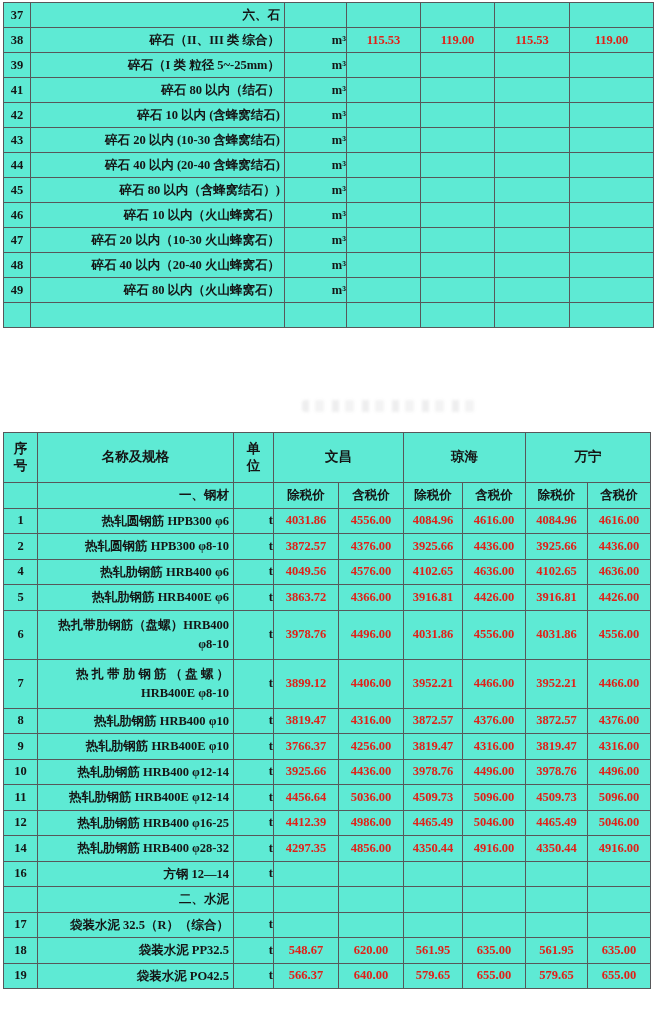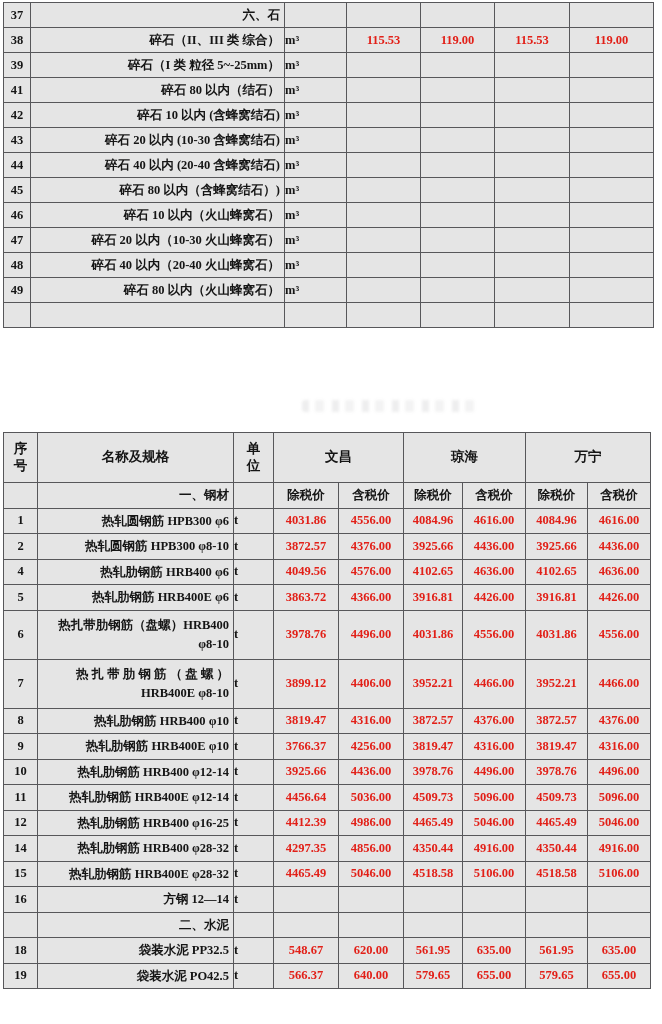--- a/index.html
+++ b/index.html
@@ -2,37 +2,37 @@
 <html><head>
 <meta charset="utf-8">
 <style>
   html,body{margin:0;padding:0;}
   body{
     width:662px;height:1024px;overflow:hidden;background:#ffffff;position:relative;
     font-family:"Liberation Serif","DejaVu Serif",serif;
     color:#151515;
     -webkit-font-smoothing:antialiased;
   }
-  table{border-collapse:collapse;table-layout:fixed;position:absolute;background:#e5e5e5;}
+  table{border-collapse:collapse;table-layout:fixed;position:absolute;background:#5eead4;}
   td,th{border:1.5px solid #57575a;overflow:hidden;padding:0;font-weight:bold;vertical-align:middle;}
 
   
   #tbl1{left:3px;top:2px;width:650px;}
   #tbl1 td{height:24px;font-size:12.5px;}
 
   
   #tbl2{left:3px;top:432px;width:647px;}
   #tbl2 th{font-size:13.5px;line-height:1.25;}
   #tbl2 tr.hdr{height:50px;}
   #tbl2 td{height:24.5px;font-size:12.5px;}
 
   .pre{white-space:pre-line;}
   .c-no{text-align:center;font-size:12px;}
   .c-name{text-align:right;padding:0 4px 0 8px;line-height:1.45;}
-  .c-unit{text-align:left;font-size:12px;}
+  .c-unit{text-align:right;font-size:12px;}
   .c-price{text-align:center;color:#e22018;font-size:12.5px;letter-spacing:0;}
   .c-price.lbl{color:#151515;}
 
   
   #smudge{
     position:absolute;left:302px;top:400px;width:178px;height:12px;
     background:repeating-linear-gradient(90deg,
       rgba(170,170,172,0.45) 0 7px, rgba(255,255,255,0) 7px 13px,
       rgba(180,180,182,0.35) 13px 22px, rgba(255,255,255,0) 22px 30px);
     filter:blur(1.6px);
@@ -338,45 +338,45 @@
         <td class="c-name">热轧肋钢筋 HRB400 φ28-32</td>
         <td class="c-unit">t</td>
         <td class="c-price">4297.35</td>
         <td class="c-price">4856.00</td>
         <td class="c-price">4350.44</td>
         <td class="c-price">4916.00</td>
         <td class="c-price">4350.44</td>
         <td class="c-price">4916.00</td>
       </tr>
       <tr style="height: 24.5px;">
-        <td class="c-no">15</td>
-        <td class="c-name">热轧肋钢筋 HRB400E φ28-32</td>
-        <td class="c-unit">t</td>
-        <td class="c-price">4465.49</td>
-        <td class="c-price">5046.00</td>
-        <td class="c-price">4518.58</td>
-        <td class="c-price">5106.00</td>
-        <td class="c-price">4518.58</td>
-        <td class="c-price">5106.00</td>
-      </tr>
-      <tr style="height: 24.5px;">
         <td class="c-no">16</td>
         <td class="c-name">方钢 12—14</td>
         <td class="c-unit">t</td>
         <td class="c-price"></td>
         <td class="c-price"></td>
         <td class="c-price"></td>
         <td class="c-price"></td>
         <td class="c-price"></td>
         <td class="c-price"></td>
       </tr>
       <tr style="height: 24.5px;">
         <td class="c-no"></td>
         <td class="c-name">二、水泥</td>
         <td class="c-unit"></td>
+        <td class="c-price"></td>
+        <td class="c-price"></td>
+        <td class="c-price"></td>
+        <td class="c-price"></td>
+        <td class="c-price"></td>
+        <td class="c-price"></td>
+      </tr>
+      <tr style="height: 24.5px;">
+        <td class="c-no">17</td>
+        <td class="c-name">袋装水泥 32.5（R）（综合）</td>
+        <td class="c-unit">t</td>
         <td class="c-price"></td>
         <td class="c-price"></td>
         <td class="c-price"></td>
         <td class="c-price"></td>
         <td class="c-price"></td>
         <td class="c-price"></td>
       </tr>
       <tr style="height: 24.5px;">
         <td class="c-no">18</td>
         <td class="c-name">袋装水泥 PP32.5</td>

